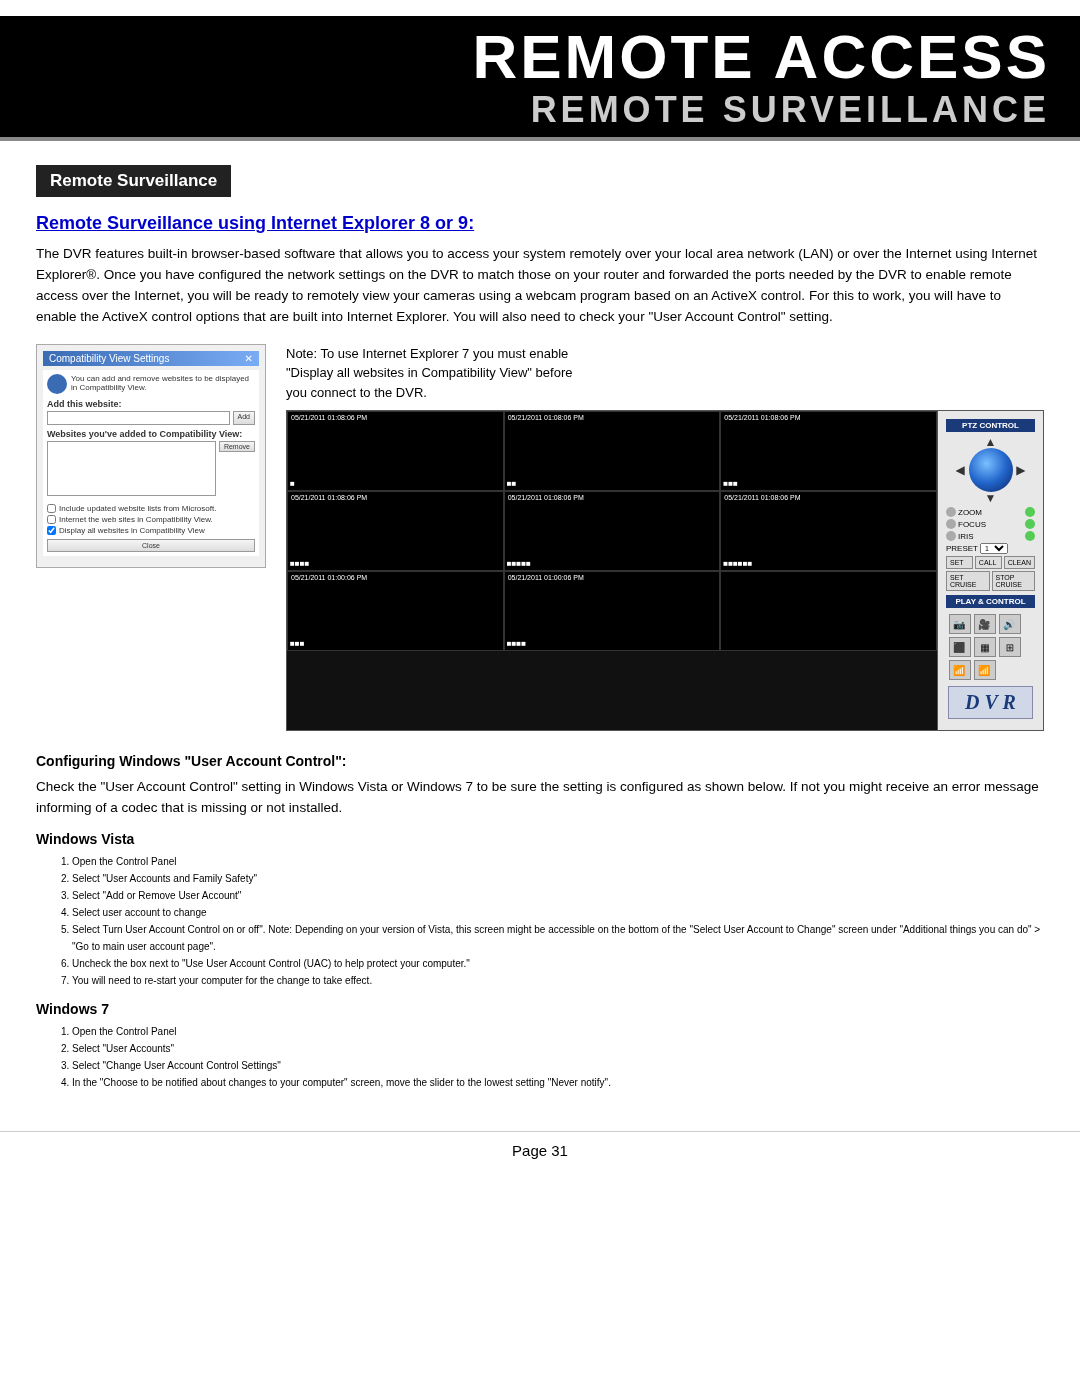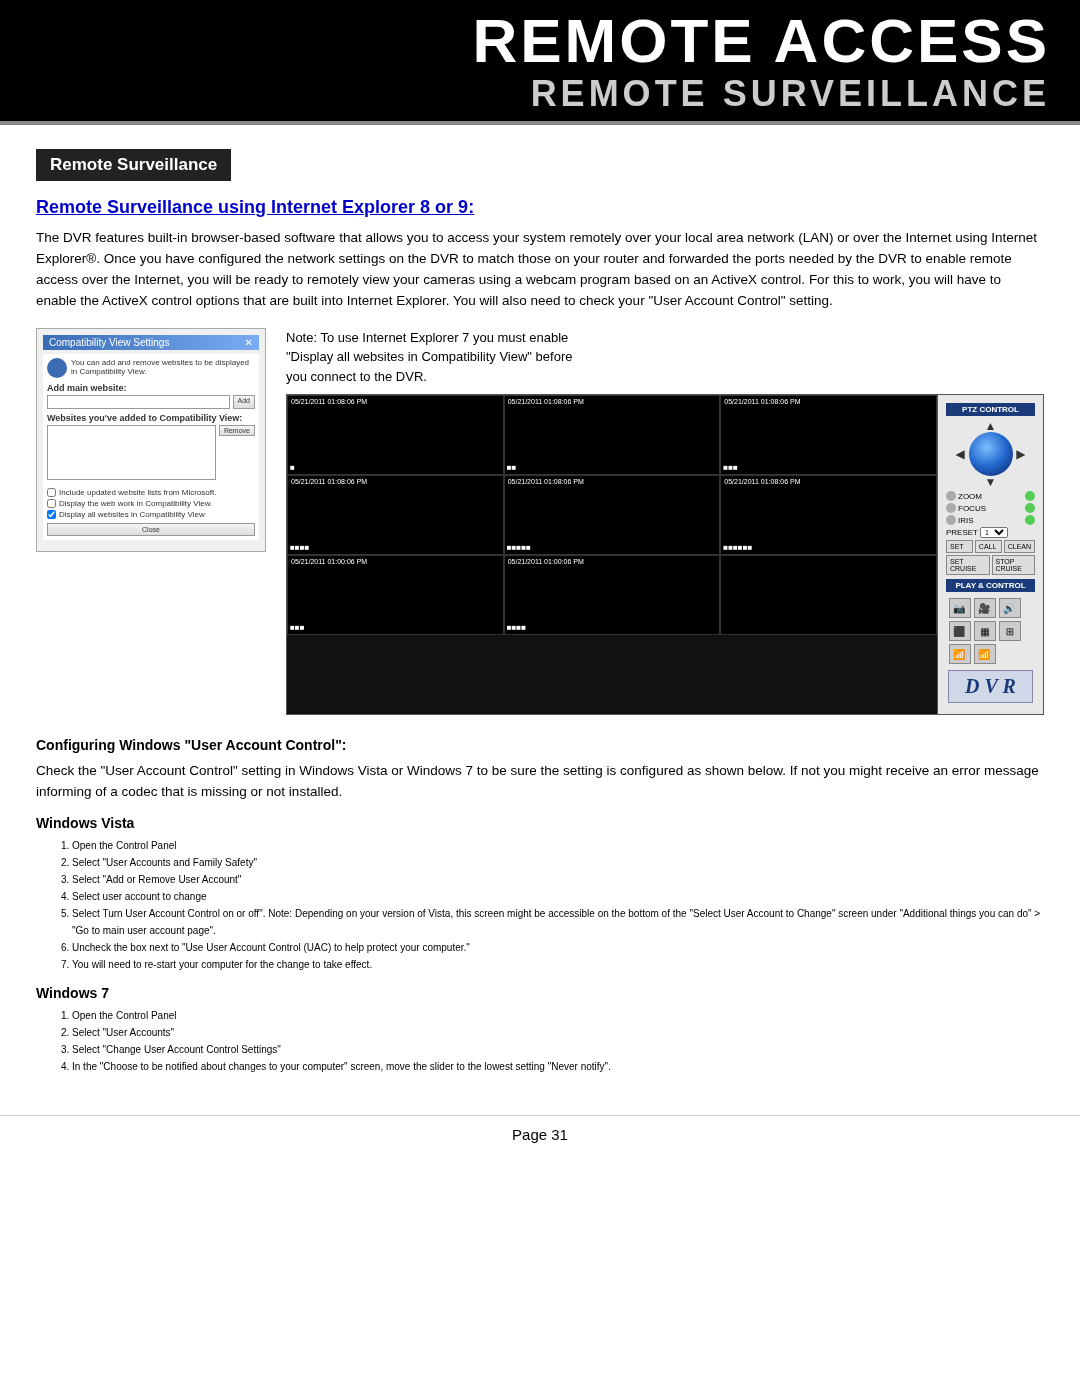--- a/index.html
+++ b/index.html
@@ -9,20 +9,21 @@
       width: 1080px;
       min-height: 1397px;
       color: #000;
     }
 
     
     .header {
       background: #000;
       padding: 10px 30px 6px 30px;
       text-align: right;
+      margin-top: 16px;
     }
     .header-title-main {
       color: #fff;
       font-size: 62px;
       font-weight: 900;
       letter-spacing: 3px;
       line-height: 1;
       text-transform: uppercase;
     }
     .header-title-sub {
@@ -405,39 +406,39 @@
       <div class="ie9-dialog">
         <div class="ie9-dialog-titlebar">
           <span>Compatibility View Settings</span>
           <span style="cursor:pointer;">✕</span>
         </div>
         <div class="ie9-dialog-content">
           <div style="display:flex;align-items:flex-start;gap:4px;margin-bottom:5px;">
             <div style="width:20px;height:20px;background:#3a6cb5;border-radius:50%;flex-shrink:0;"></div>
             <div style="font-size:8px;">You can add and remove websites to be displayed in Compatibility View.</div>
           </div>
-          <div class="ie9-label">Add main website:</div>
+          <div class="ie9-label">Add this website:</div>
           <div class="ie9-url-row">
             <div class="ie9-url-input"></div>
             <div class="ie9-btn">Add</div>
           </div>
           <div class="ie9-label">Websites you've added to Compatibility View:</div>
           <div style="display:flex;gap:3px;margin-bottom:4px;">
             <div class="ie9-list-area" style="flex:1;"></div>
             <div style="display:flex;flex-direction:column;gap:2px;">
               <div class="ie9-btn">Remove</div>
             </div>
           </div>
           <div class="ie9-checkbox-row">
             <input type="checkbox" style="">
             <span>Include updated website lists from Microsoft.</span>
           </div>
           <div class="ie9-checkbox-row">
             <input type="checkbox" style="">
-            <span>Display the web work in Compatibility View.</span>
+            <span>Internet the web sites in Compatibility View.</span>
           </div>
           <div class="ie9-checkbox-row">
             <input type="checkbox" checked="" style="">
             <span>Display all websites in Compatibility View</span>
           </div>
           <div class="ie9-close-row">
             <div class="ie9-btn" style="padding:2px 10px;">Close</div>
           </div>
         </div>
       </div>

